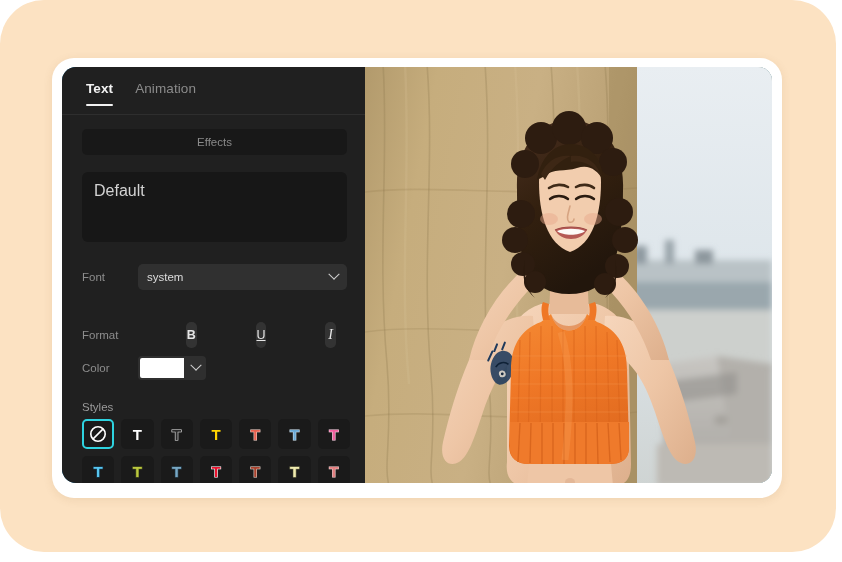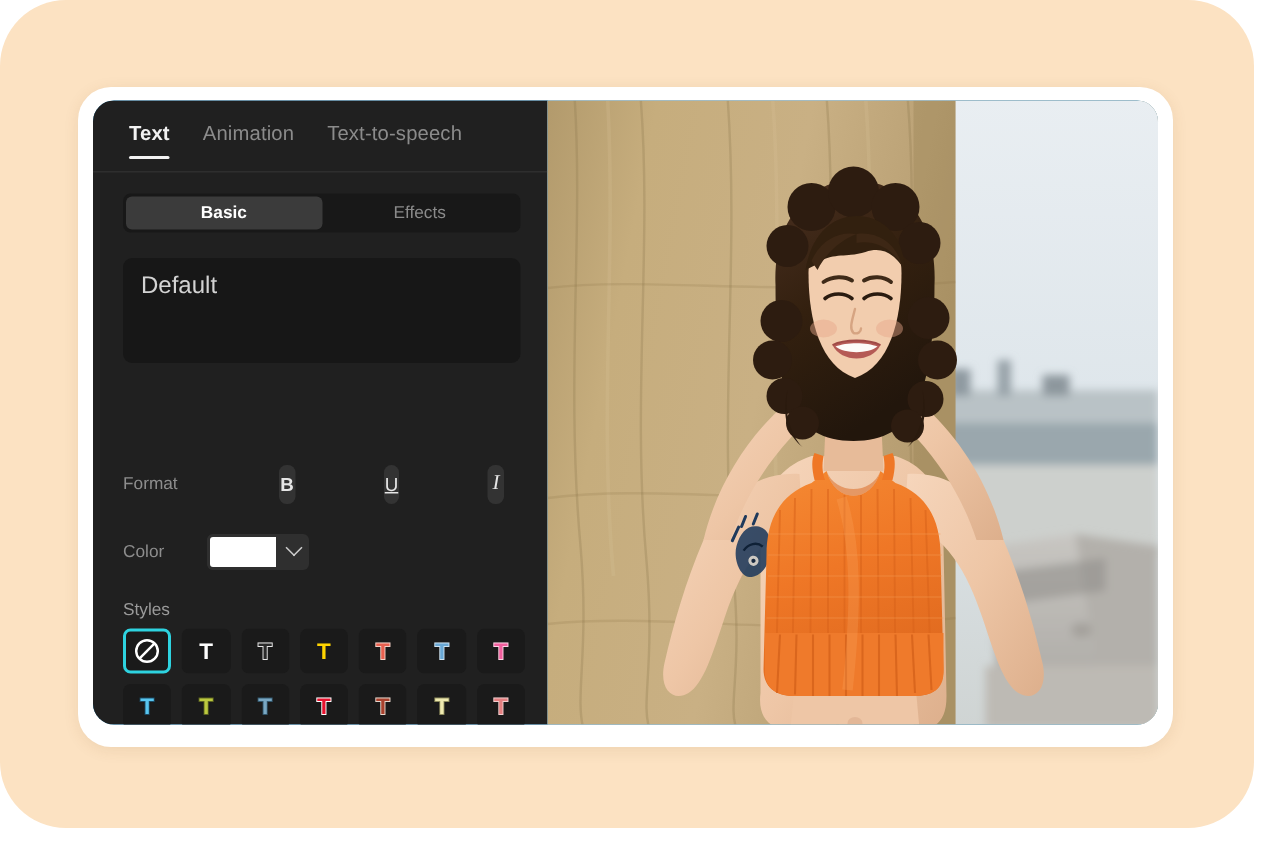--- a/index.html
+++ b/index.html
@@ -168,21 +168,21 @@
     display: flex;
     align-items: center;
     justify-content: space-between;
     padding: 0 9px;
     box-sizing: border-box;
     font-size: 11.5px;
     color: #dcdcdc;
     cursor: pointer;
   }
 
-  #format-row { top: 243px; height: 26px; gap: 48px; }
+  #format-row { top: 255px; height: 26px; gap: 48px; }
   .fmt-btn {
     width: 26px;
     height: 26px;
     background: #333333;
     border-radius: 5px;
     display: flex;
     align-items: center;
     justify-content: center;
     color: #e6e6e6;
     font-size: 13px;
@@ -283,31 +283,36 @@
 <div id="page-root">
 
   <div id="app-frame">
     <div id="app-window">
 
       <div id="side-panel">
 
         <div id="tabs-row">
           <div class="tab active">Text</div>
           <div class="tab">Animation</div>
-          <div class="tab">Text-to-speech</div>
         </div>
         <div id="tabs-divider"></div>
 
         <div id="segmented">
-          <div class="seg-btn active">Basic</div>
           <div class="seg-btn">Effects</div>
         </div>
 
         <div id="text-area">Default</div>
 
+        <div class="field-row" id="font-row">
+          <div class="field-label">Font</div>
+          <div id="font-select">
+            <span>system</span>
+            <span class="chev"></span>
+          </div>
+        </div>
 
         <div class="field-row" id="format-row">
           <div class="field-label">Format</div>
           <div class="fmt-btn b">B</div>
           <div class="fmt-btn u">U</div>
           <div class="fmt-btn i">I</div>
         </div>
 
         <div class="field-row" id="color-row">
           <div class="field-label">Color</div>

